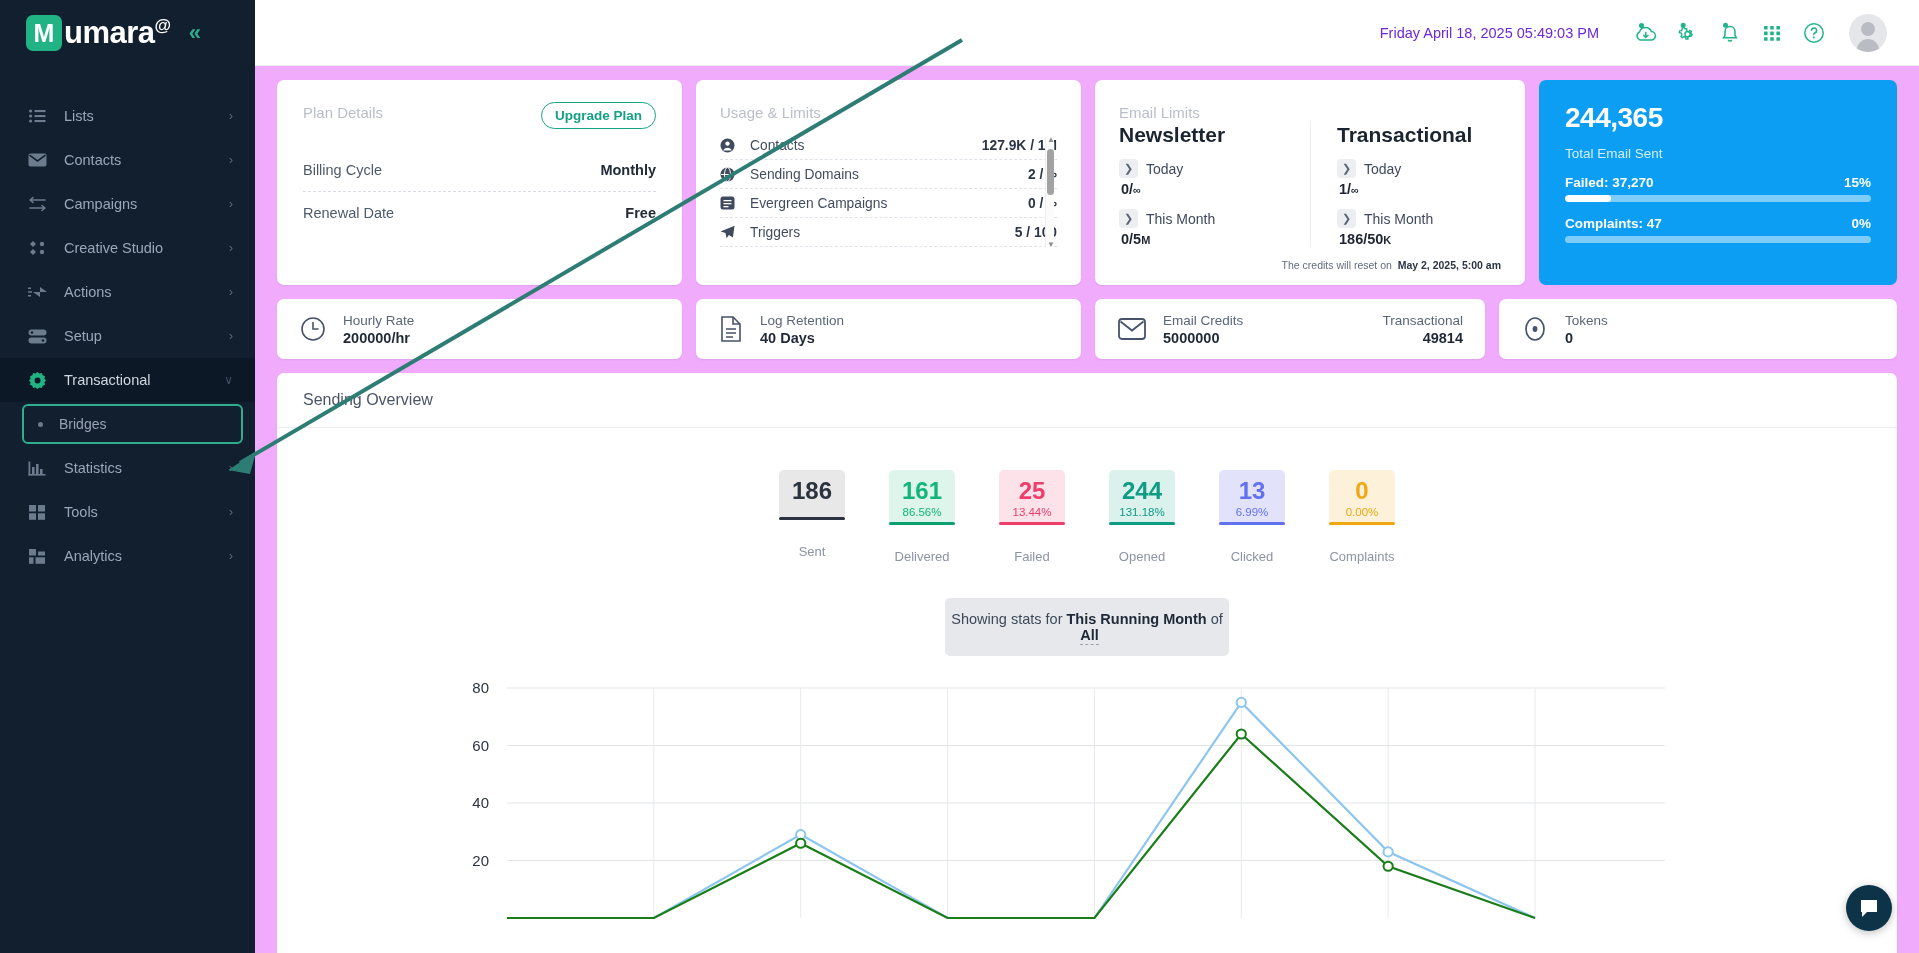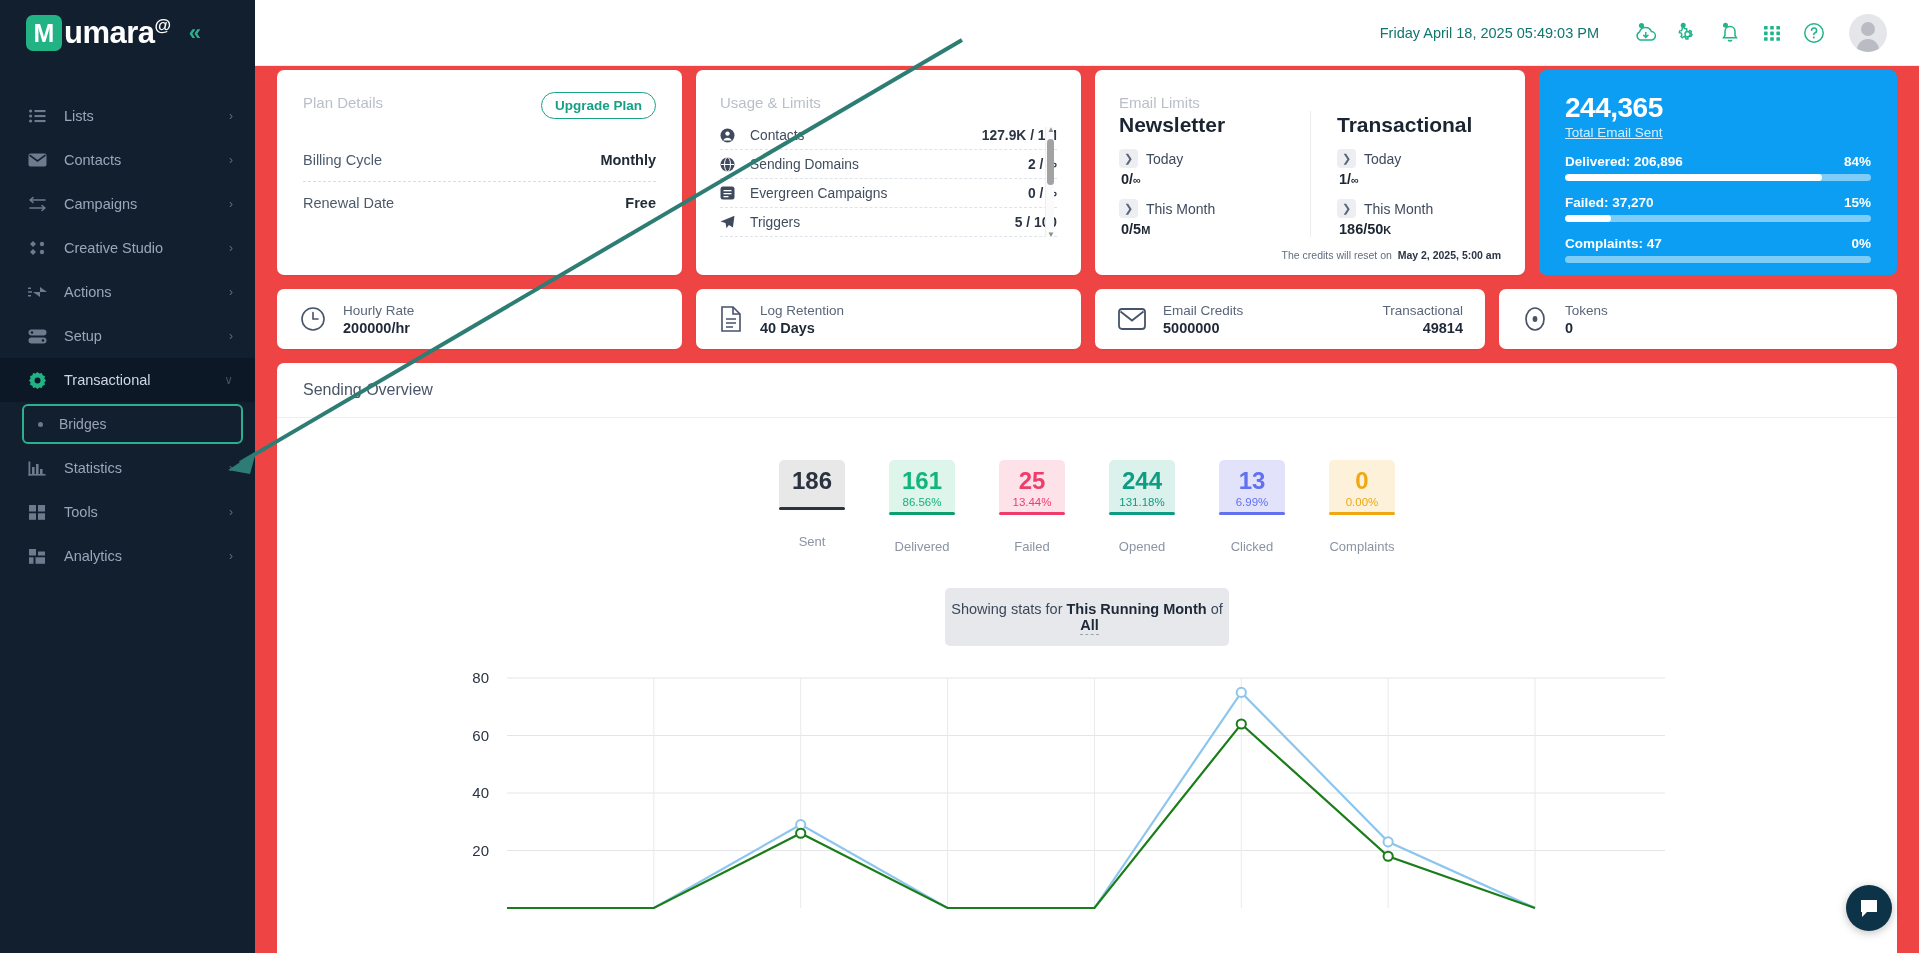--- a/index.html
+++ b/index.html
@@ -74,39 +74,39 @@
   
   #annot { position: absolute; left: 0; top: 0; width: 1919px; height: 953px; pointer-events: none; }
 
   
   #header {
     position: absolute; left: 255px; top: 0; right: 0; height: 66px;
     background: #ffffff; display: flex; align-items: center; justify-content: flex-end;
     padding-right: 32px; gap: 0px;
     border-bottom: 1px solid #e9ecf1;
   }
-  .hdr-date { color: #0f766e; font-size: 14.5px; margin-right: 26px; }
+  .hdr-date { color: #6d28d9; font-size: 14.5px; margin-right: 26px; }
   .hdr-ic {
     width: 42px; height: 42px; display: flex; align-items: center; justify-content: center;
     color: #21b38a; cursor: pointer;
   }
   .avatar {
     width: 38px; height: 38px; border-radius: 50%; background: #e4e6ea;
     margin-left: 14px; display:flex; align-items:flex-end; justify-content:center;
     overflow:hidden; cursor: pointer;
   }
   .avatar .head { width:14px; height:14px; border-radius:50%; background:#b9bcc2; position:absolute; margin-bottom:16px;}
   .avatar .body { width:22px; height:13px; border-radius:11px 11px 0 0; background:#b9bcc2; }
   .avatar-wrap { position: relative; display:flex; align-items:flex-end; justify-content:center; }
 
   
   #main {
     position: absolute; left: 255px; top: 66px; right: 0; bottom: 0;
-    background: #ef4444; overflow: hidden;
-    padding: 4px 22px 0 22px;
+    background: #f0abfc; overflow: hidden;
+    padding: 14px 22px 0 22px;
   }
   .row1 { display: flex; gap: 14px; }
   .card {
     background: #ffffff; border-radius: 7px; box-shadow: 0 1px 2px rgba(20,30,50,.07);
   }
   .c-plan { width: 405px; height: 205px; padding: 24px 26px; position: relative; }
   .c-usage { width: 385px; height: 205px; padding: 24px 24px 10px 24px; position: relative; }
   .c-limits { width: 430px; height: 205px; padding: 24px 24px; position: relative; }
   .c-total { flex: 1 1 auto; height: 205px; background: #0c9ef2; border-radius: 7px; padding: 22px 26px; color: #fff; }
 
@@ -150,21 +150,21 @@
   .sq-chev {
     width: 19px; height: 19px; border-radius: 4px; background: #eceef1; color:#59667a;
     display: inline-flex; align-items: center; justify-content: center; font-size: 11px; cursor:pointer;
   }
   .lim-val { color: #1c2531; font-weight: bold; font-size: 14.5px; margin-top: 3px; margin-left: 2px; }
   .lim-val small { font-size: 11px; }
   .lim-note { position: absolute; right: 24px; bottom: 14px; font-size: 10.5px; color: #616d7e; }
   .lim-note b { color:#2b3544; }
 
   .tot-num { font-size: 28px; font-weight: bold; letter-spacing: -0.5px; }
-  .tot-sub { font-size: 13.5px; color: #d4eefd; margin-top: 1px; text-decoration: underline; }
+  .tot-sub { font-size: 13.5px; color: #d4eefd; margin-top: 12px; }
   .bar-block { margin-top: 14px; }
   .bar-head { display: flex; justify-content: space-between; font-size: 13.5px; font-weight: bold; }
   .bar-track { height: 7px; border-radius: 4px; background: #7ecdf9; margin-top: 5px; overflow: hidden; }
   .bar-fill { height: 7px; border-radius: 4px; background: #ffffff; }
 
   .row2 { display: flex; gap: 14px; margin-top: 14px; }
   .minicard {
     background: #fff; border-radius: 7px; height: 60px; display: flex; align-items: center;
     padding: 0 22px; box-shadow: 0 1px 2px rgba(20,30,50,.07);
   }
@@ -544,29 +544,20 @@
       </div>
       <div class="lim-note">
         <span>The credits will reset on</span>&nbsp;&nbsp;<b>May 2, 2025, 5:00 am</b>
       </div>
     </div>
 
     <div class="c-total">
       <div class="tot-num">244,365</div>
       <div class="tot-sub">Total Email Sent</div>
 
-      <div class="bar-block">
-        <div class="bar-head">
-          <span>Delivered: 206,896</span>
-          <span>84%</span>
-        </div>
-        <div class="bar-track">
-            <div class="bar-fill" id="f0" style="width: 84%;"></div>
-          </div>
-      </div>
 
       <div class="bar-block">
         <div class="bar-head">
           <span>Failed: 37,270</span>
           <span>15%</span>
         </div>
         <div class="bar-track">
             <div class="bar-fill" id="f1" style="width: 15%;"></div>
           </div>
       </div>

